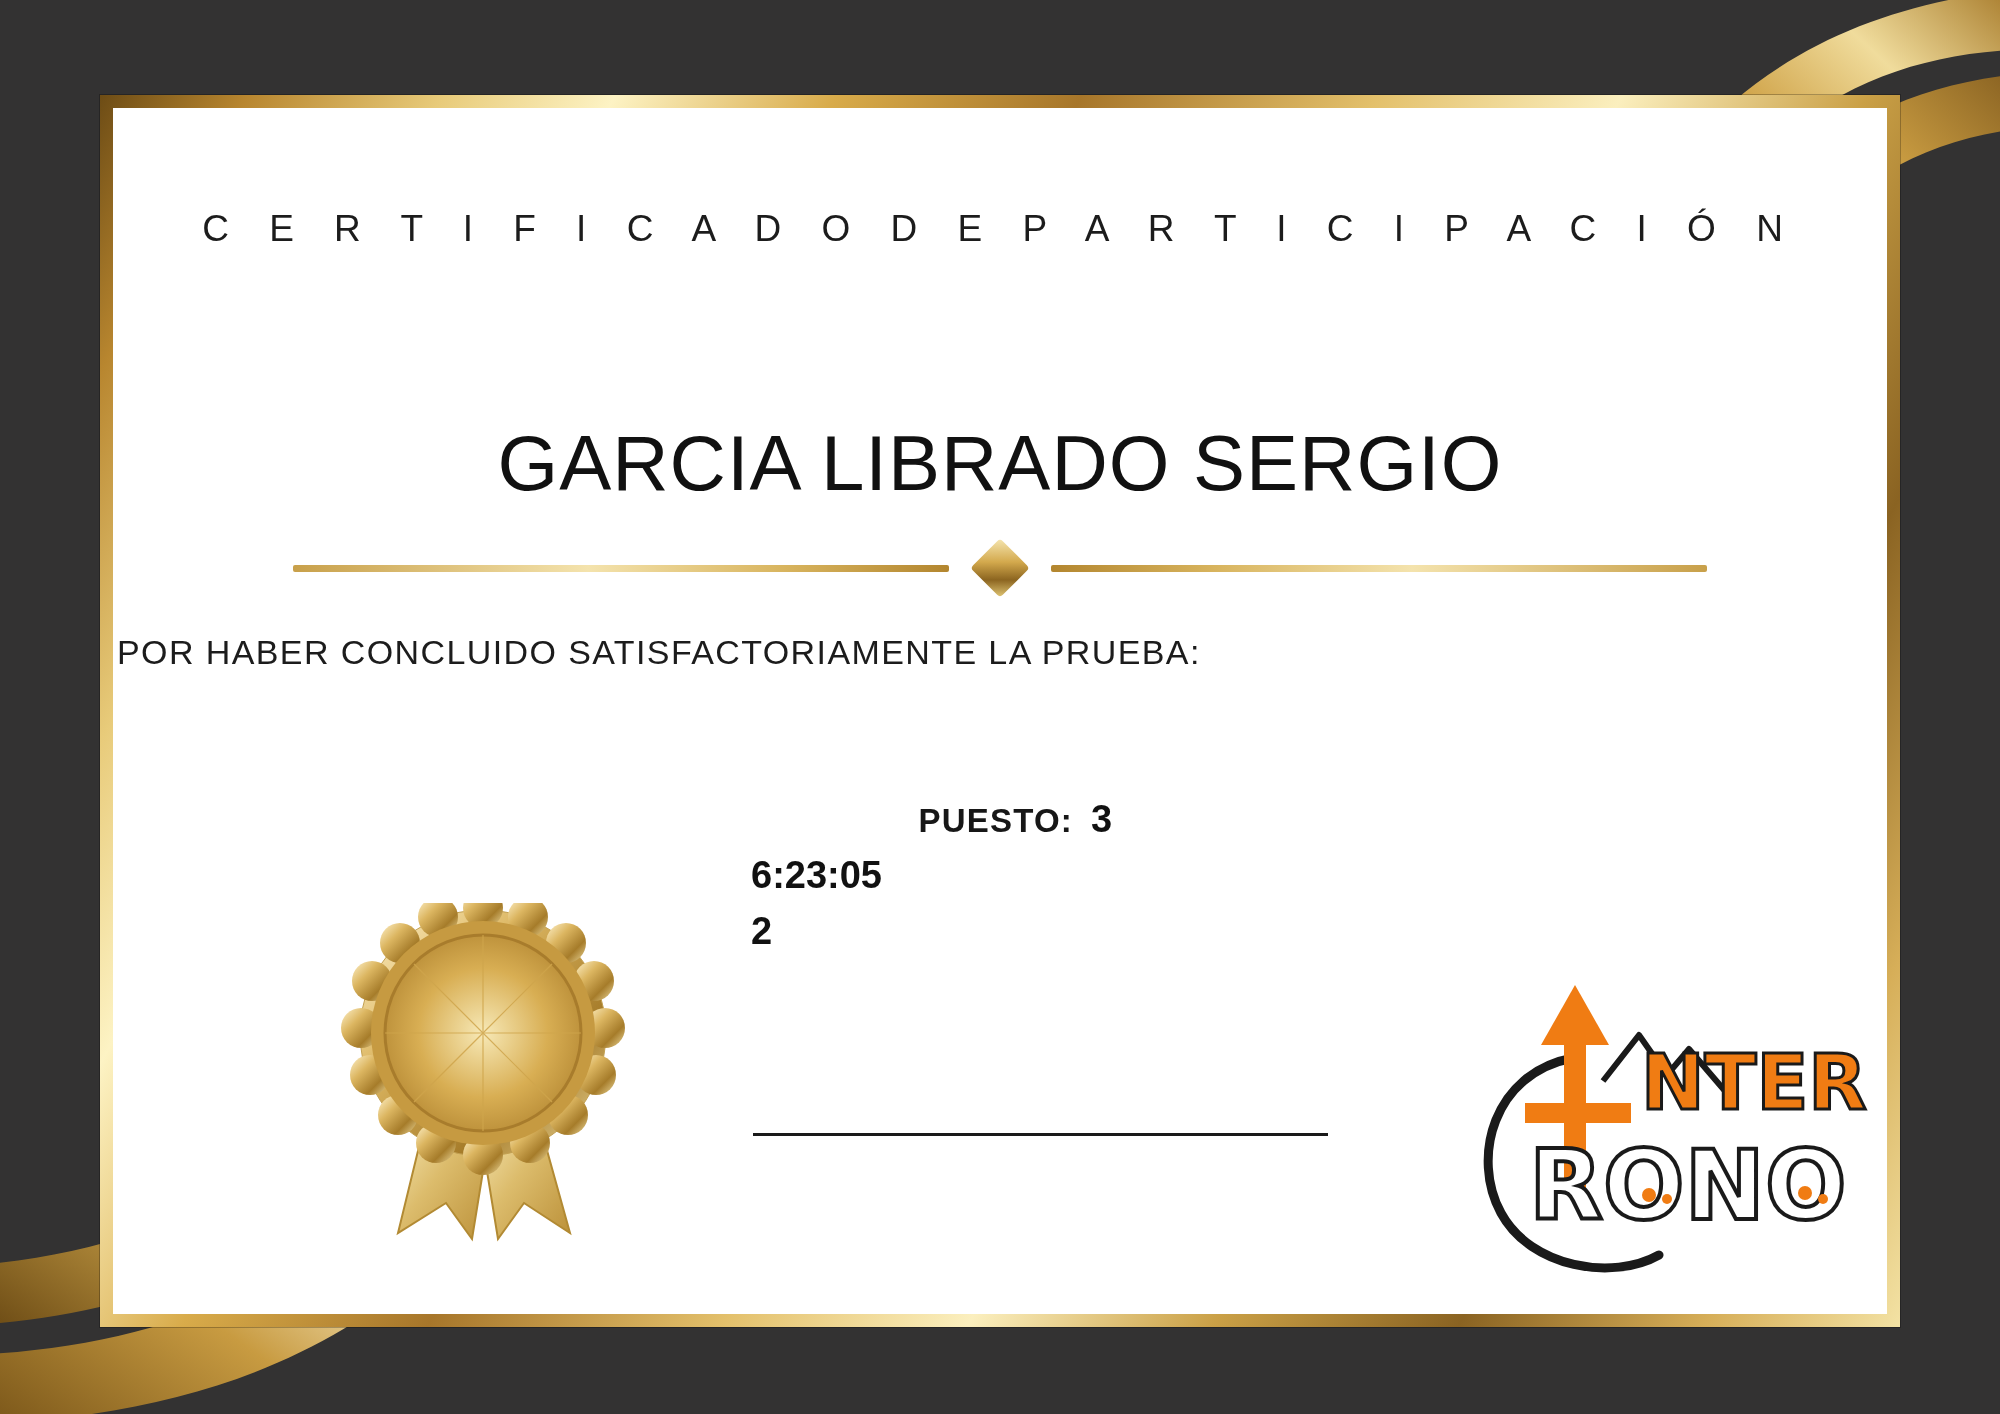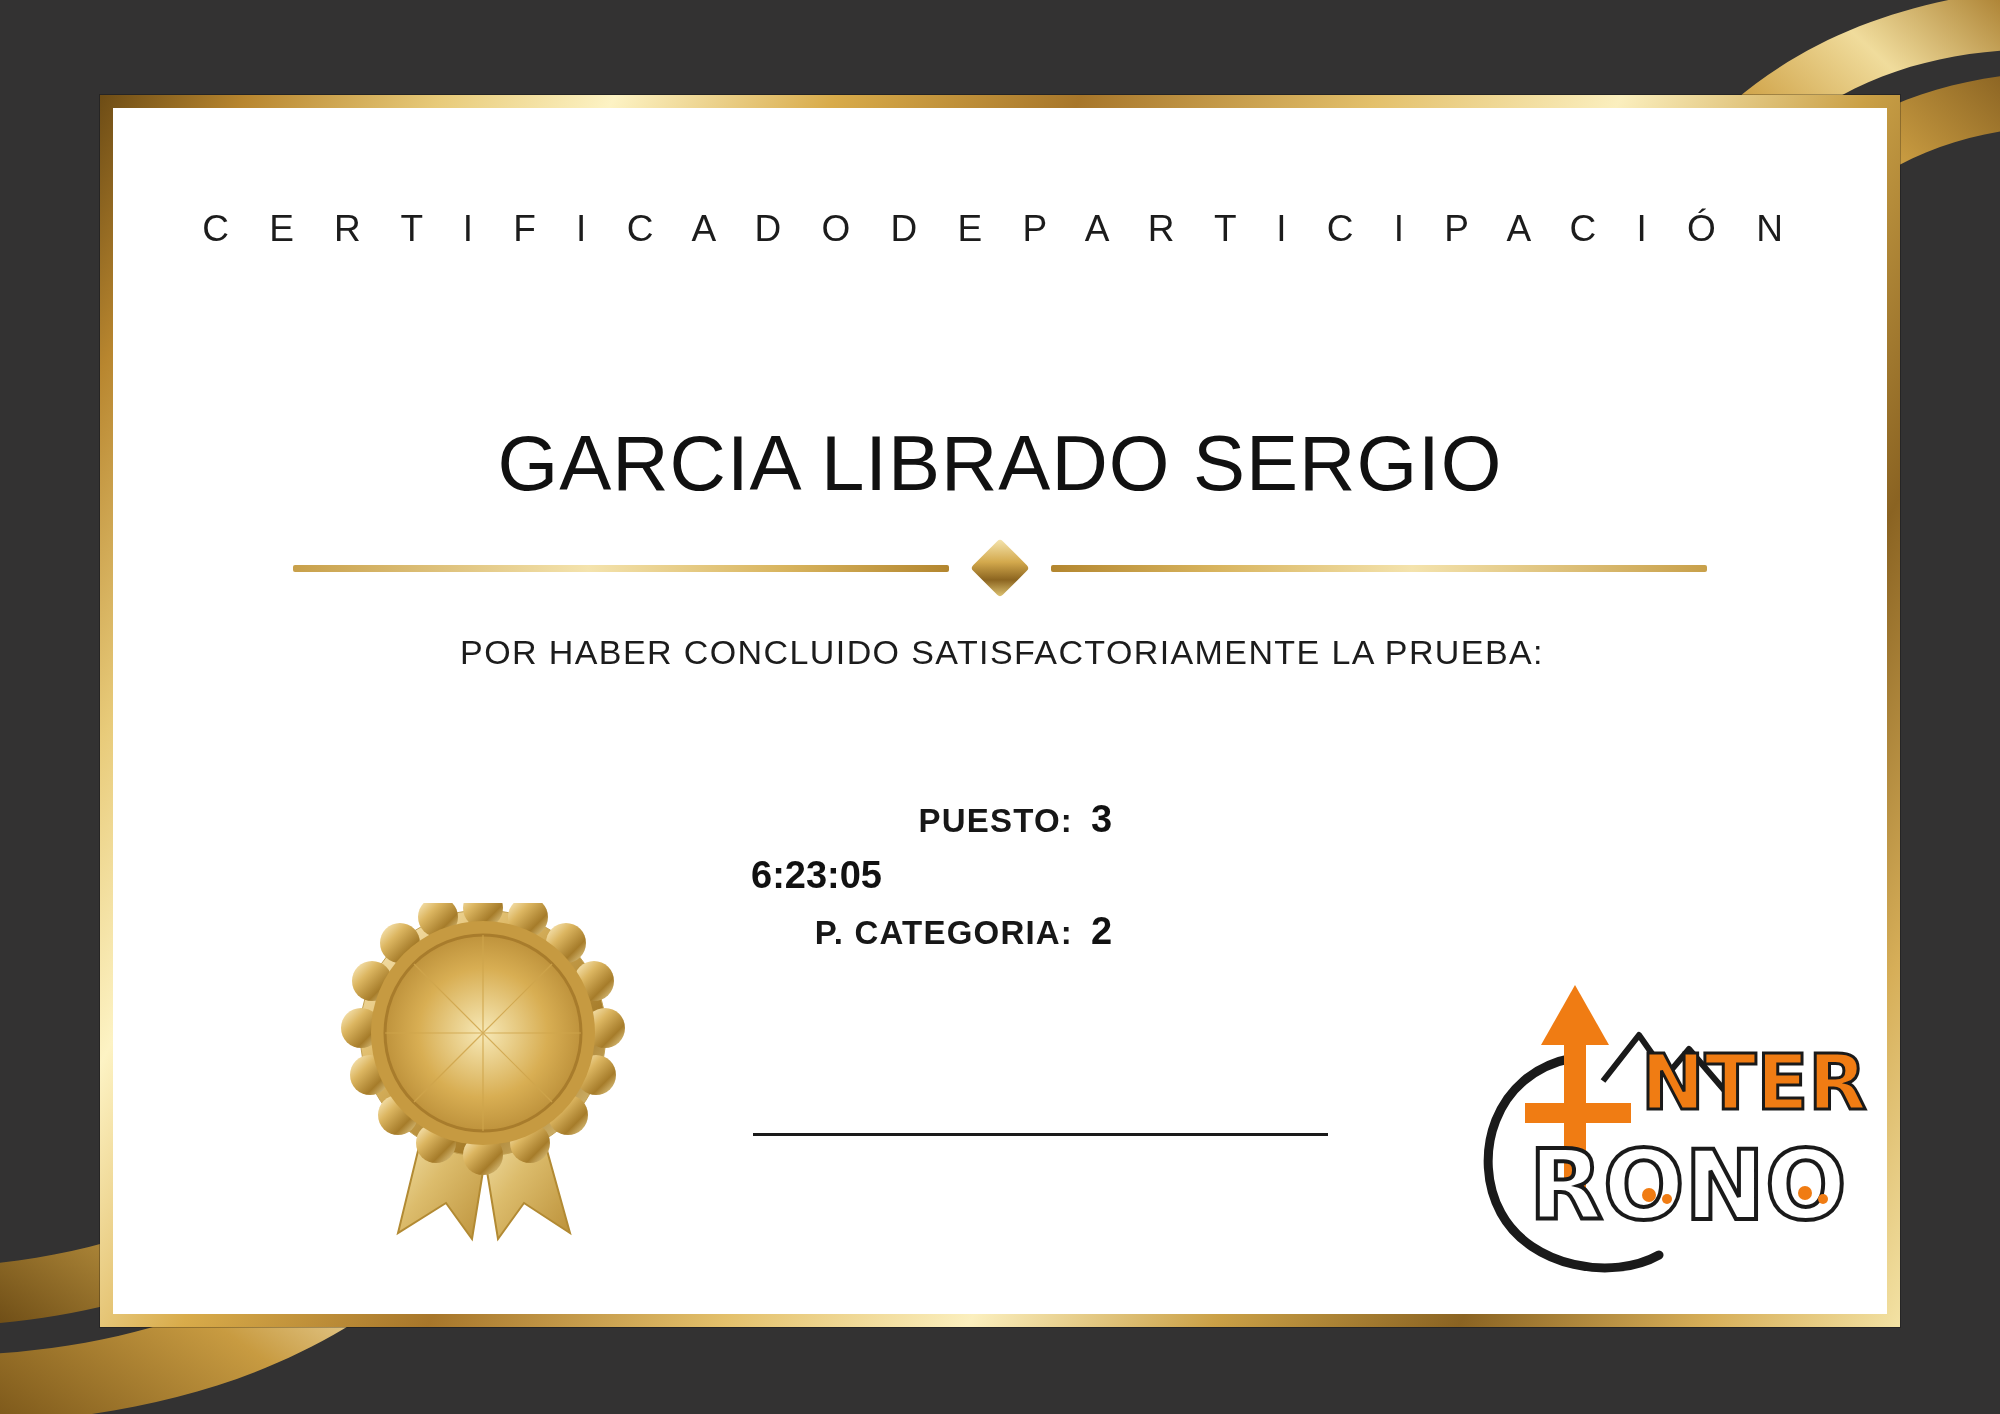--- a/index.html
+++ b/index.html
@@ -132,21 +132,20 @@
     border-radius: 4px;
     flex: 0 0 auto;
   }
 
   
   .cert-subtitle {
     position: absolute;
     top: 525px;
     left: 4px;
     right: 0;
-    text-align: center;
     font-size: 34px;
     letter-spacing: 1.4px;
     color: #1c1c1c;
     white-space: nowrap;
   }
 
   
   .results-block {
     position: absolute;
     left: 620px;
@@ -325,21 +324,20 @@
 
       <div class="results-block">
         <div class="result-row">
           <span class="result-label">PUESTO:</span>
           <span class="result-value">3</span>
         </div>
         <div class="result-row">
           <span class="result-value">6:23:05</span>
         </div>
         <div class="result-row">
-          <span class="result-label">P. CATEGORIA:</span>
           <span class="result-value">2</span>
         </div>
       </div>
       <div class="signature-line"></div>
 
       <svg class="event-logo" viewBox="0 0 450 320">
 
         <path d="M120,95 C40,110 18,195 48,250 C78,305 160,318 206,292" fill="none" stroke="#1a1a1a" stroke-width="9" stroke-linecap="round"></path>
         <path d="M126,108 C56,122 36,196 62,244 C88,292 158,304 200,282" fill="none" stroke="#ffffff" stroke-width="5" stroke-linecap="round" opacity="0.6"></path>
 

